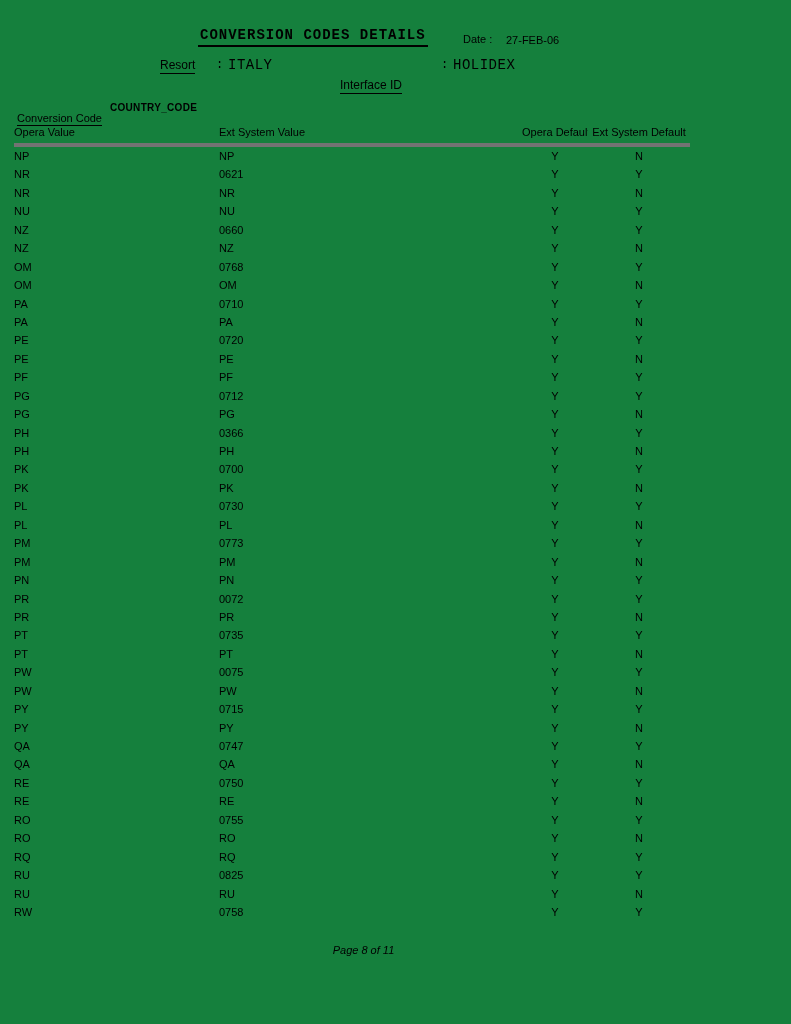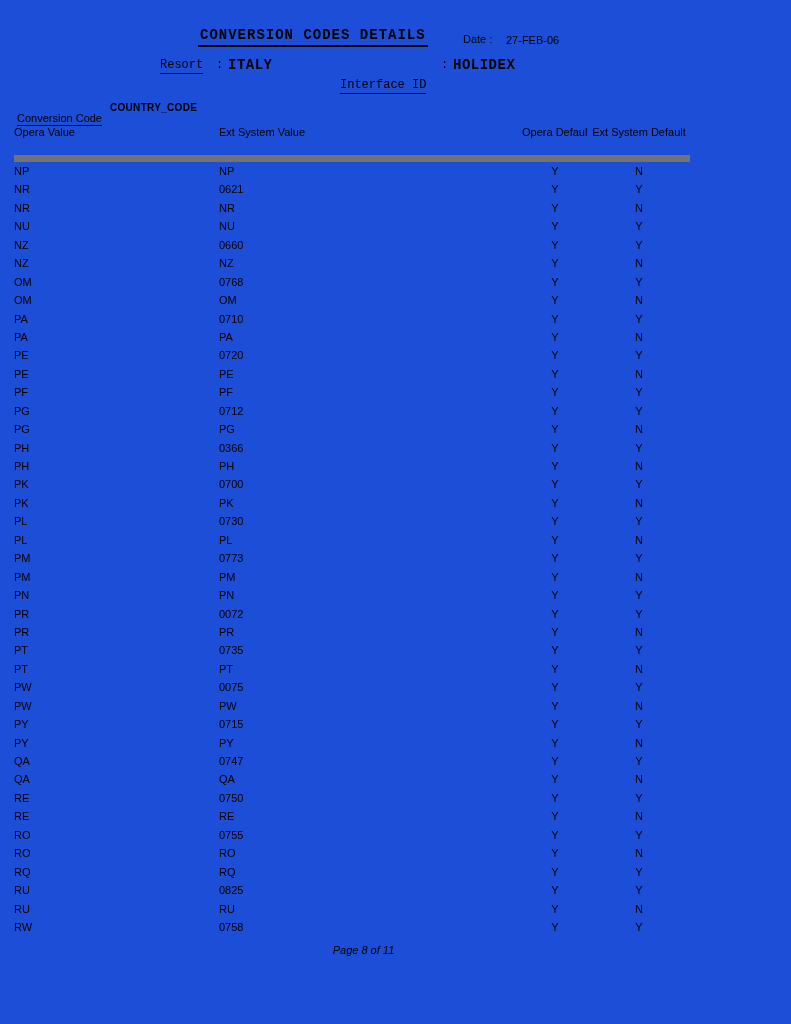--- a/index.html
+++ b/index.html
@@ -4,46 +4,46 @@
 <style>
   html, body { margin: 0; padding: 0; }
   body {
     width: 791px; height: 1024px;
     background: #ffffff;
     color: #000000;
     font-family: "Liberation Sans", sans-serif;
     position: relative;
     overflow: hidden;
   }
-  .page { position: absolute; inset: 0; background: #1d4ed8; }
+  .page { position: absolute; inset: 0; background: #15803d; }
 
   
   .title {
     position: absolute; left: 198px; top: 27px;
     font-family: "Liberation Mono", monospace;
     font-weight: bold; font-size: 14px; letter-spacing: 1px;
     border-bottom: 2px solid #000; padding: 0 2px 2px 2px;
     white-space: pre;
   }
   .date-label { position: absolute; left: 463px; top: 33px; font-size: 11px; }
   .date-value { position: absolute; left: 506px; top: 34px; font-size: 11px; }
 
   .mono-label {
     position: absolute; top: 58px;
-    font-family: Liberation Mono, monospace; font-size: 12px;
+    font-family: Liberation Sans, sans-serif; font-size: 12px;
     border-bottom: 1px solid #000; padding-bottom: 1px; white-space: pre;
   }
   .mono-sep {
     position: absolute; top: 58px;
     font-family: "Liberation Mono", monospace; font-size: 12px;
   }
   .mono-value {
     position: absolute; top: 57px;
     font-family: "Liberation Mono", monospace; font-size: 14px;
-    font-weight: bold; letter-spacing: 0.5px; white-space: pre;
+    font-weight: normal; letter-spacing: 0.5px; white-space: pre;
   }
   .resort-label    { left: 160px; }
   .resort-sep      { left: 216px; }
   .resort-value    { left: 228px; }
   .interface-label { left: 340px; margin-top: 20px; }
   .interface-sep   { left: 441px; }
   .interface-value { left: 453px; }
 
   
   .conv-label {
@@ -57,22 +57,22 @@
 
   
   .table { position: absolute; left: 14px; top: 126px; width: 676px; }
   .thead, .trow {
     display: grid;
     grid-template-columns: 205px 303px 66px 102px;
     font-size: 11px;
   }
   .thead {
     line-height: 13px;
-    padding-bottom: 16px;
-    border-bottom: 7px solid #737373;
+    padding-bottom: 4px;
+    border-bottom: 4px solid #737373;
   }
   .trow { height: 18.45px; line-height: 18.45px; }
   .c { overflow: hidden; white-space: nowrap; }
   .c2, .c3 { text-align: center; }
 
   
   .footer {
     position: absolute; left: 0; top: 944px; width: 727px;
     text-align: center; font-size: 11px; font-style: italic;
   }

